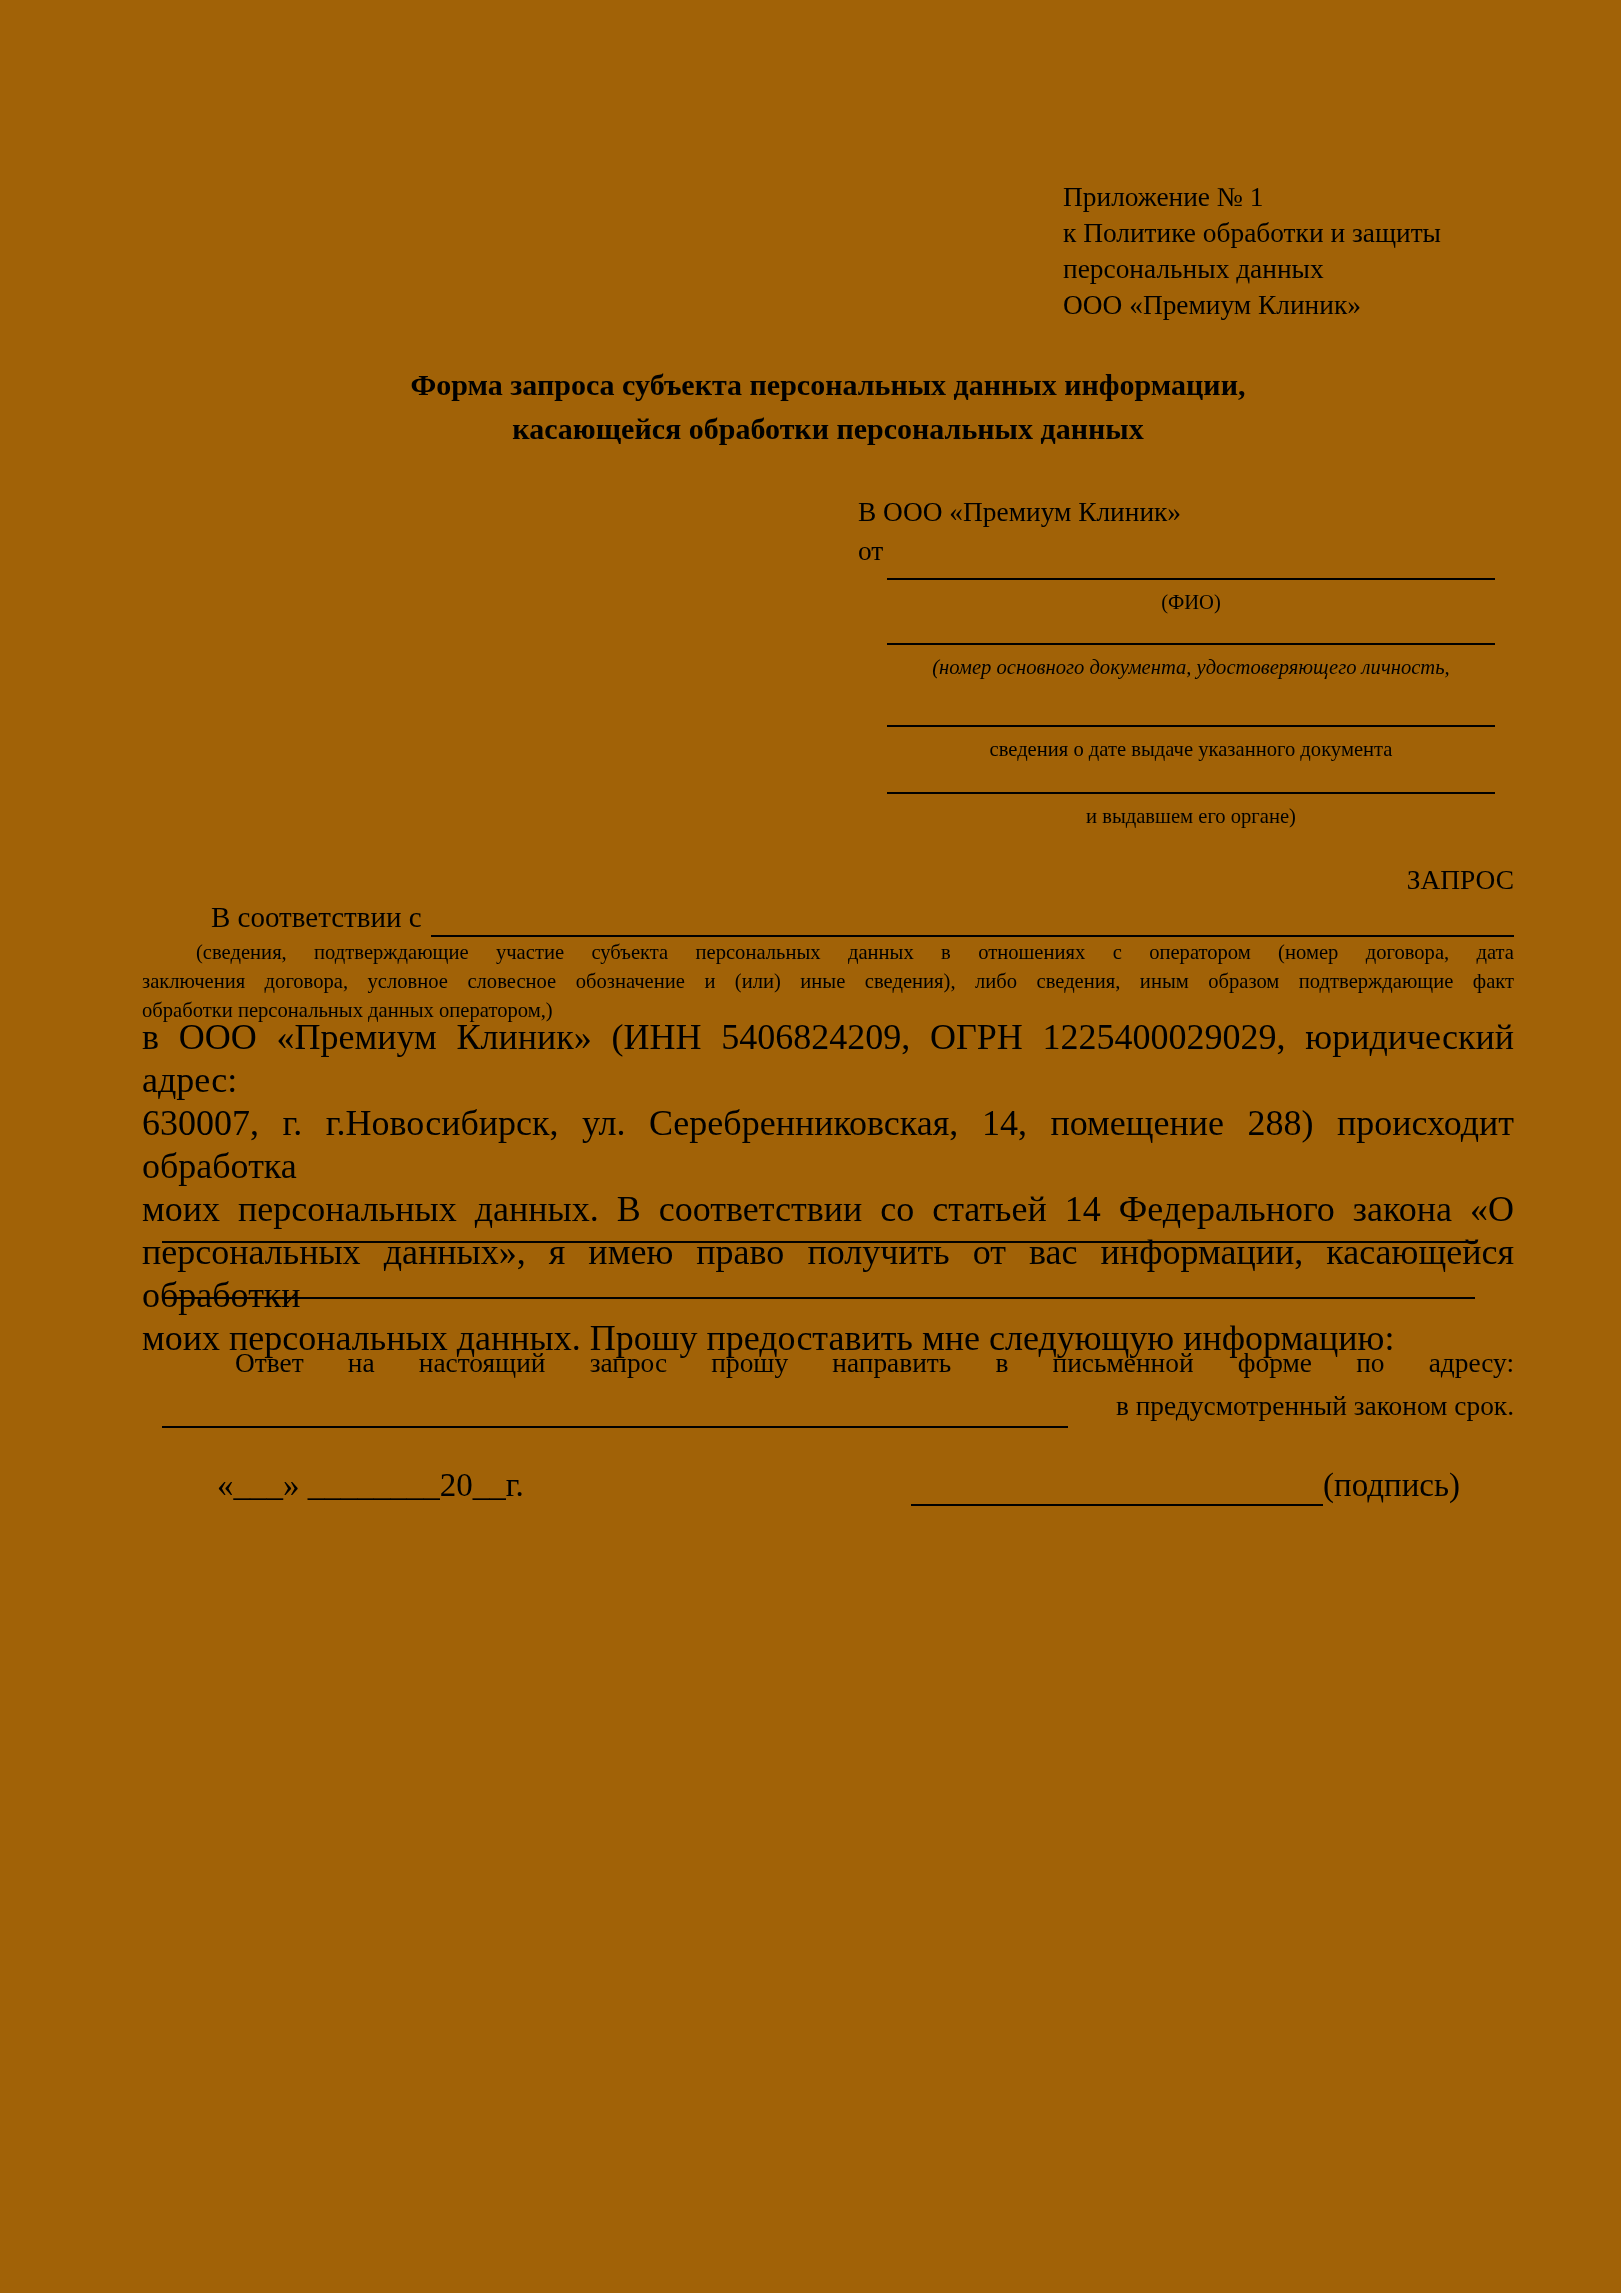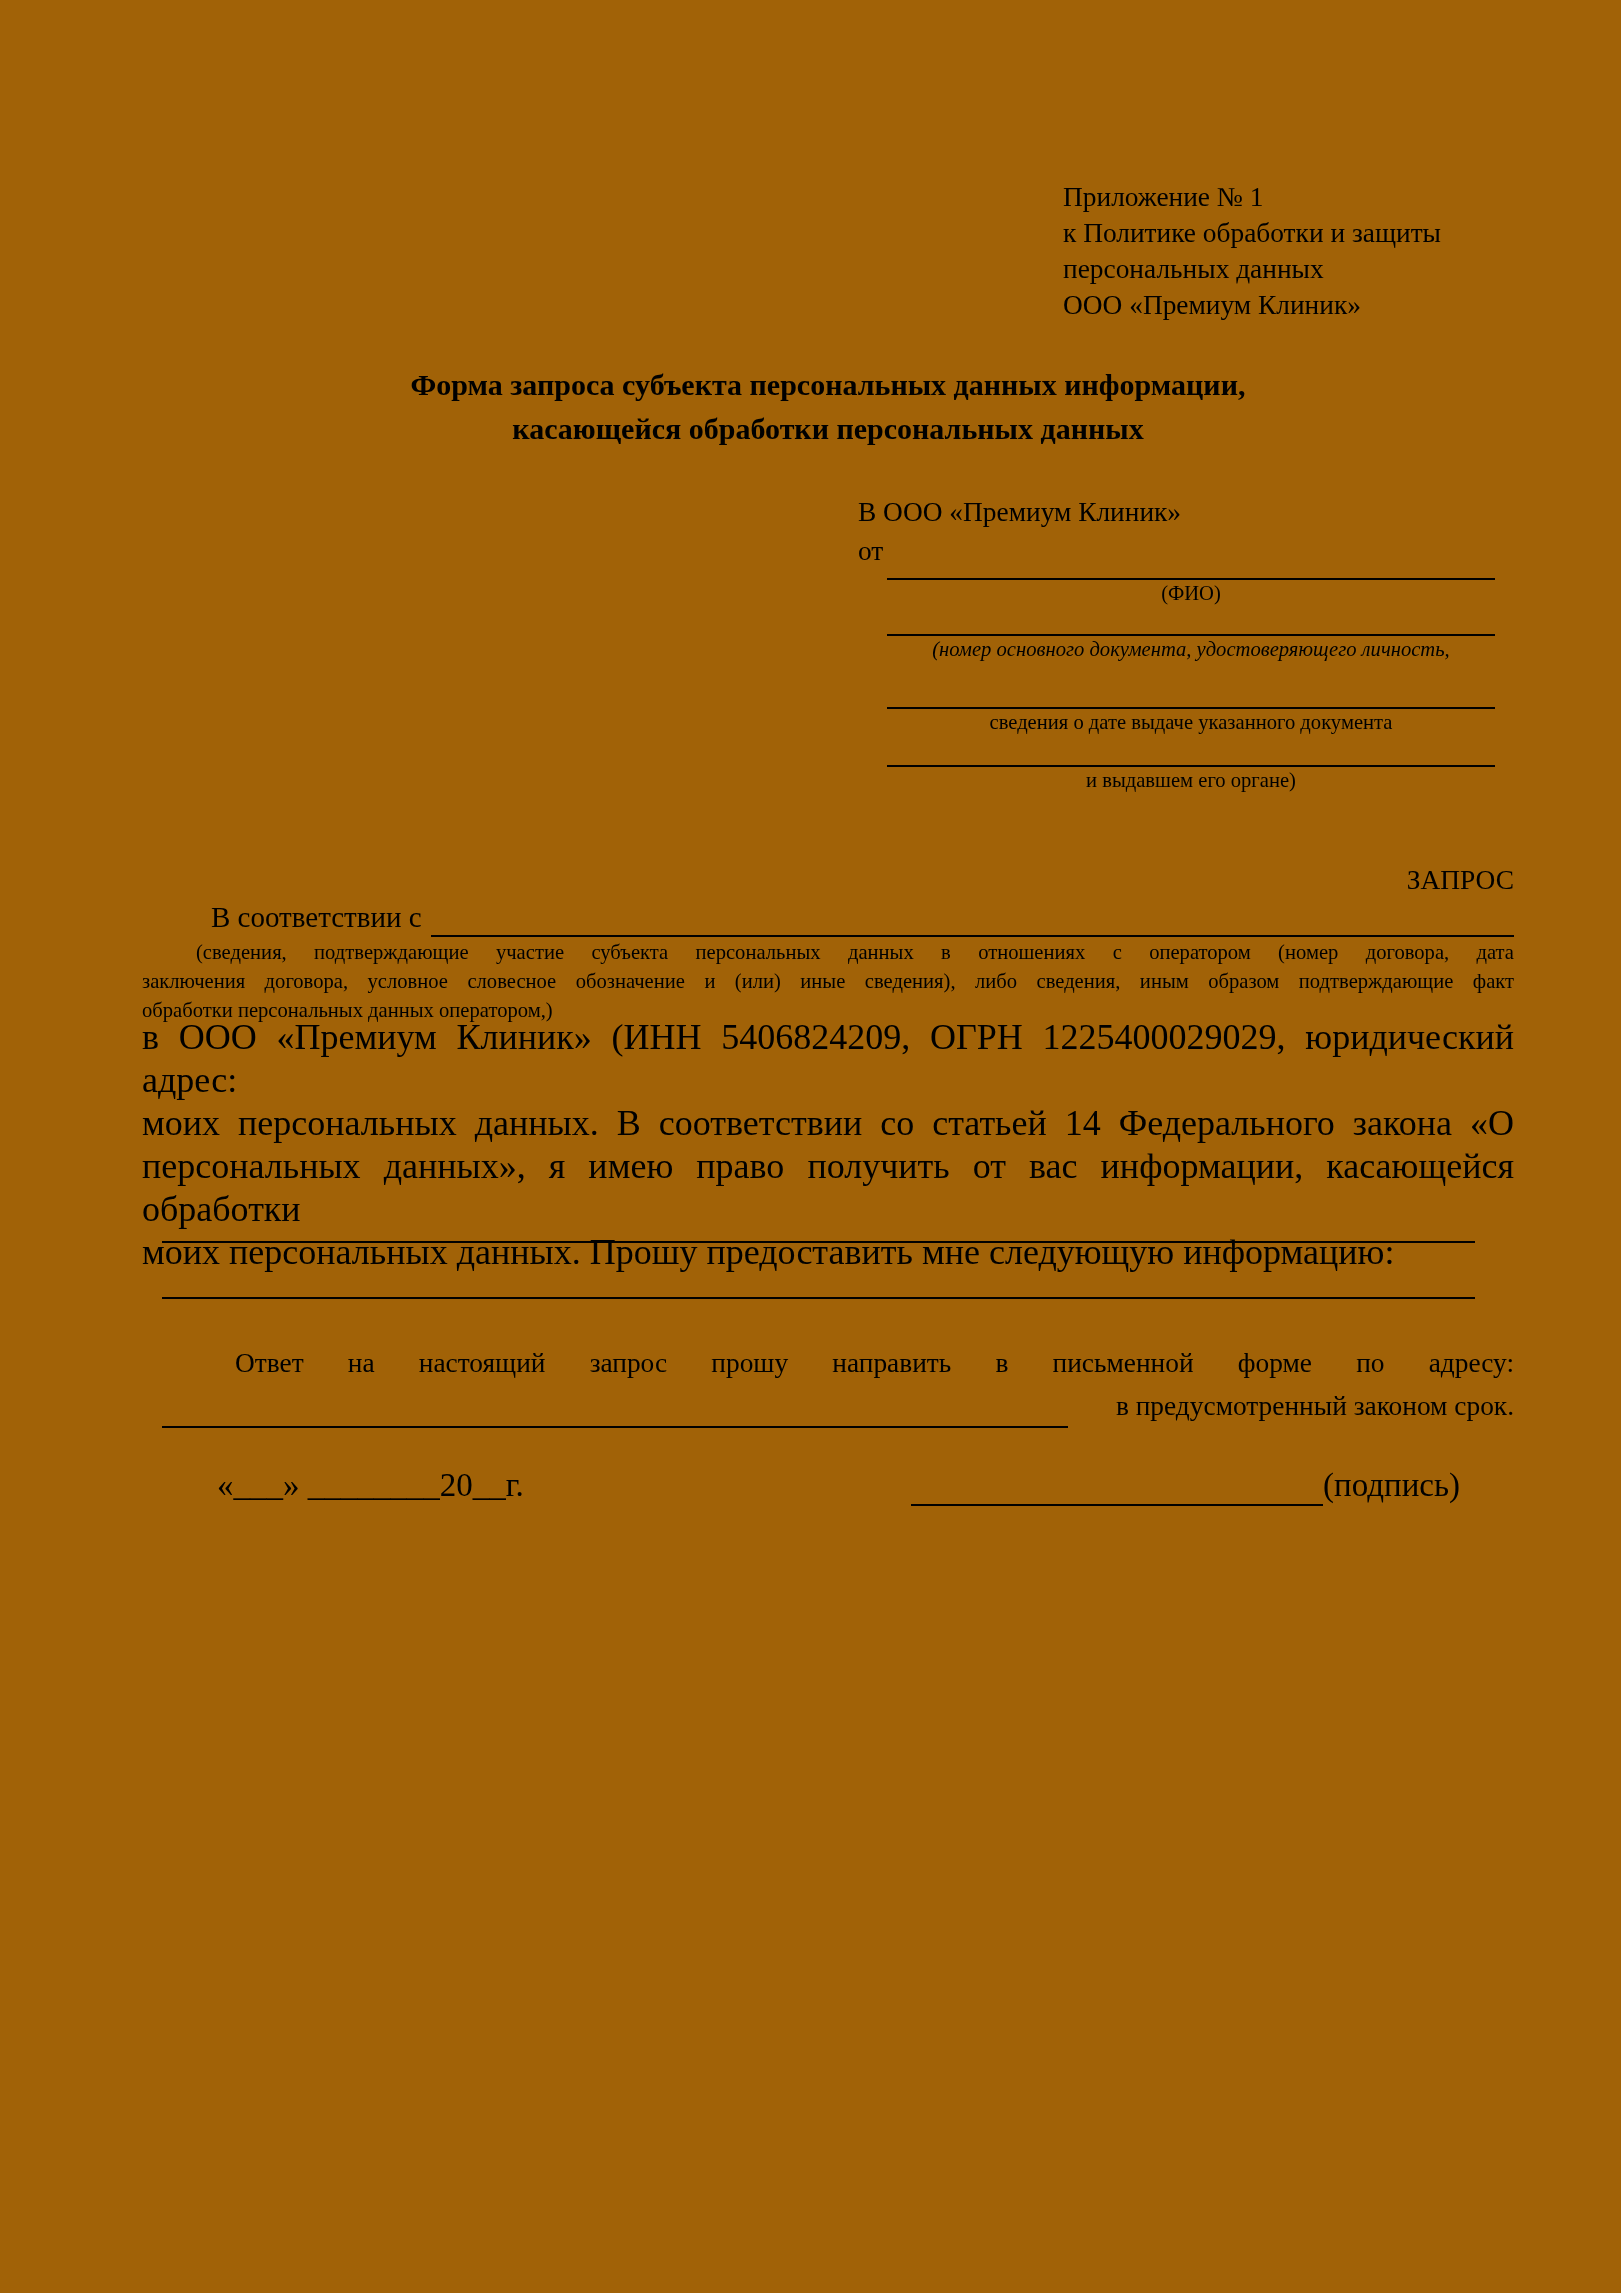--- a/index.html
+++ b/index.html
@@ -38,21 +38,21 @@
     top: 493px; left: 858px; width: 637px;
     font-size: 27.4px;
     line-height: 39px;
   }
   .addr-field { margin-left: 29px; }
   .addr-line { border-bottom: 2.9px solid #000; height: 8.8px; }
   .addr-caption {
     font-size: 20.6px;
     line-height: 25.5px;
     text-align: center;
-    padding-top: 1px;
+    padding-top: 10px;
   }
   .addr-field.f1 { margin-top: 0; }
   .addr-field.f2 { margin-top: 20.6px; font-style: italic; }
   .addr-field.f3 { margin-top: 38px; }
   .addr-field.f4 { margin-top: 22.5px; }
 
   
   .zapros {
     position: absolute;
     top: 863px; left: 142px; width: 1372px;
@@ -196,20 +196,21 @@
   </div>
 
   <div class="fineprint">
     <div class="fp-line first">(сведения, подтверждающие участие субъекта персональных данных в отношениях с оператором (номер договора, дата</div>
     <div class="fp-line">заключения договора, условное словесное обозначение и (или) иные сведения), либо сведения, иным образом подтверждающие факт</div>
     <div class="fp-line last">обработки персональных данных оператором,)</div>
   </div>
 
   <div class="bodypara">
     <div class="jline">в ООО «Премиум Клиник» (ИНН 5406824209, ОГРН 1225400029029, юридический адрес:</div>
+    <div class="jline">630007, г. г.Новосибирск, ул. Серебренниковская, 14, помещение 288) происходит обработка</div>
     <div class="jline">моих персональных данных. В соответствии со статьей 14 Федерального закона «О</div>
     <div class="jline">персональных данных», я имею право получить от вас информации, касающейся обработки</div>
     <div class="jline last">моих персональных данных. Прошу предоставить мне следующую информацию:</div>
   </div>
 
   <div class="blank-line b1"></div>
   <div class="blank-line b2"></div>
 
   <div class="replypara">
     <div class="r1">Ответ на настоящий запрос прошу направить в письменной форме по адресу:</div>

